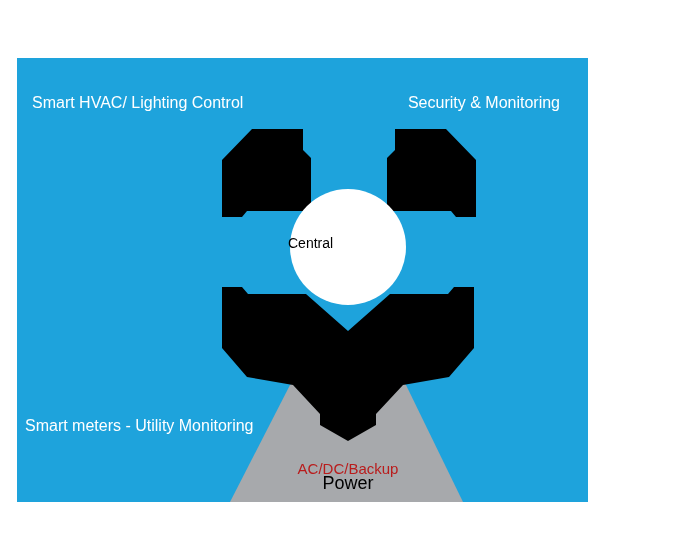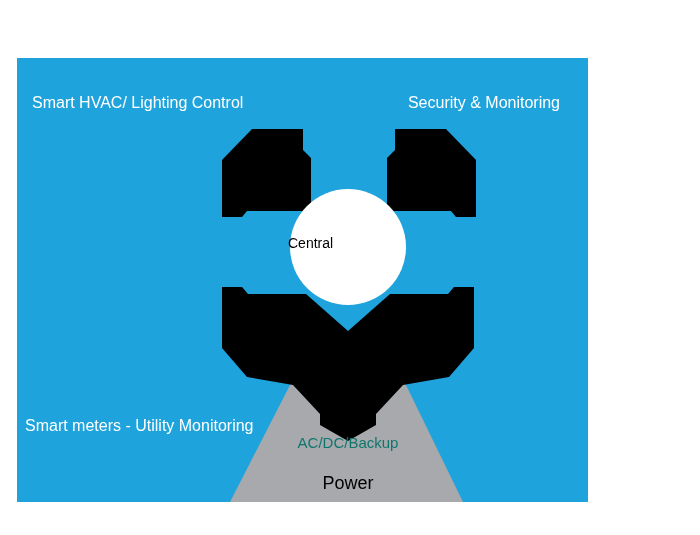--- a/index.html
+++ b/index.html
@@ -36,24 +36,24 @@
     width: 120px;
     text-align: left;
     color: #000000;
     font-size: 14px;
     line-height: 17px;
     margin-top: 8px;
   }
   .power-line1 {
     position: absolute;
     left: 248px;
-    top: 434px;
+    top: 460px;
     width: 200px;
     text-align: center;
-    color: #0f766e;
+    color: #b91c1c;
     font-size: 15px;
     line-height: 18px;
   }
   .power-line2 {
     position: absolute;
     left: 248px;
     top: 476px;
     width: 200px;
     text-align: center;
     color: #000000;

